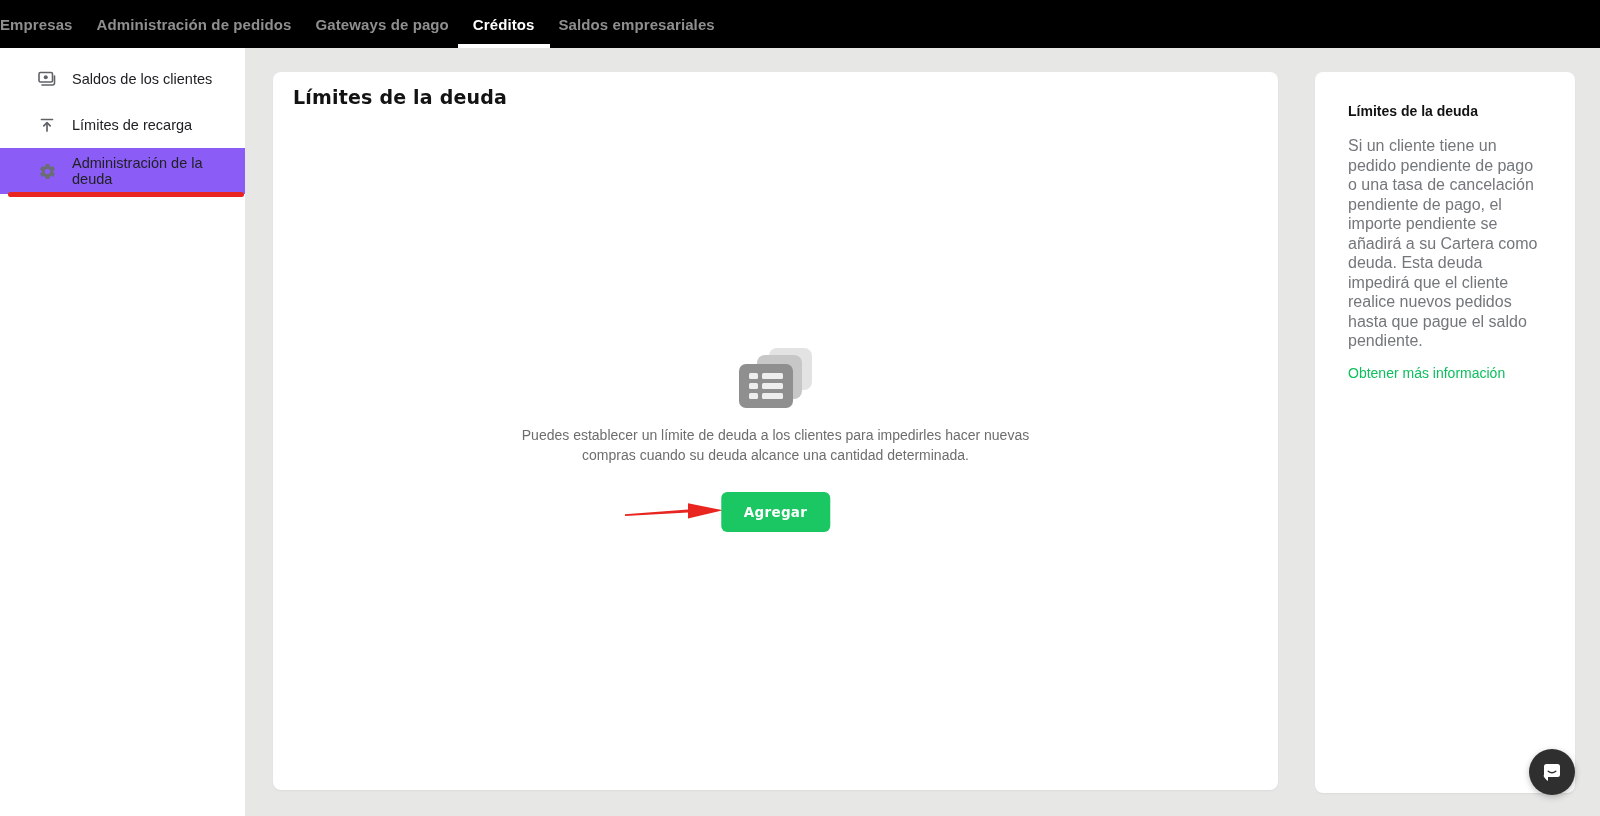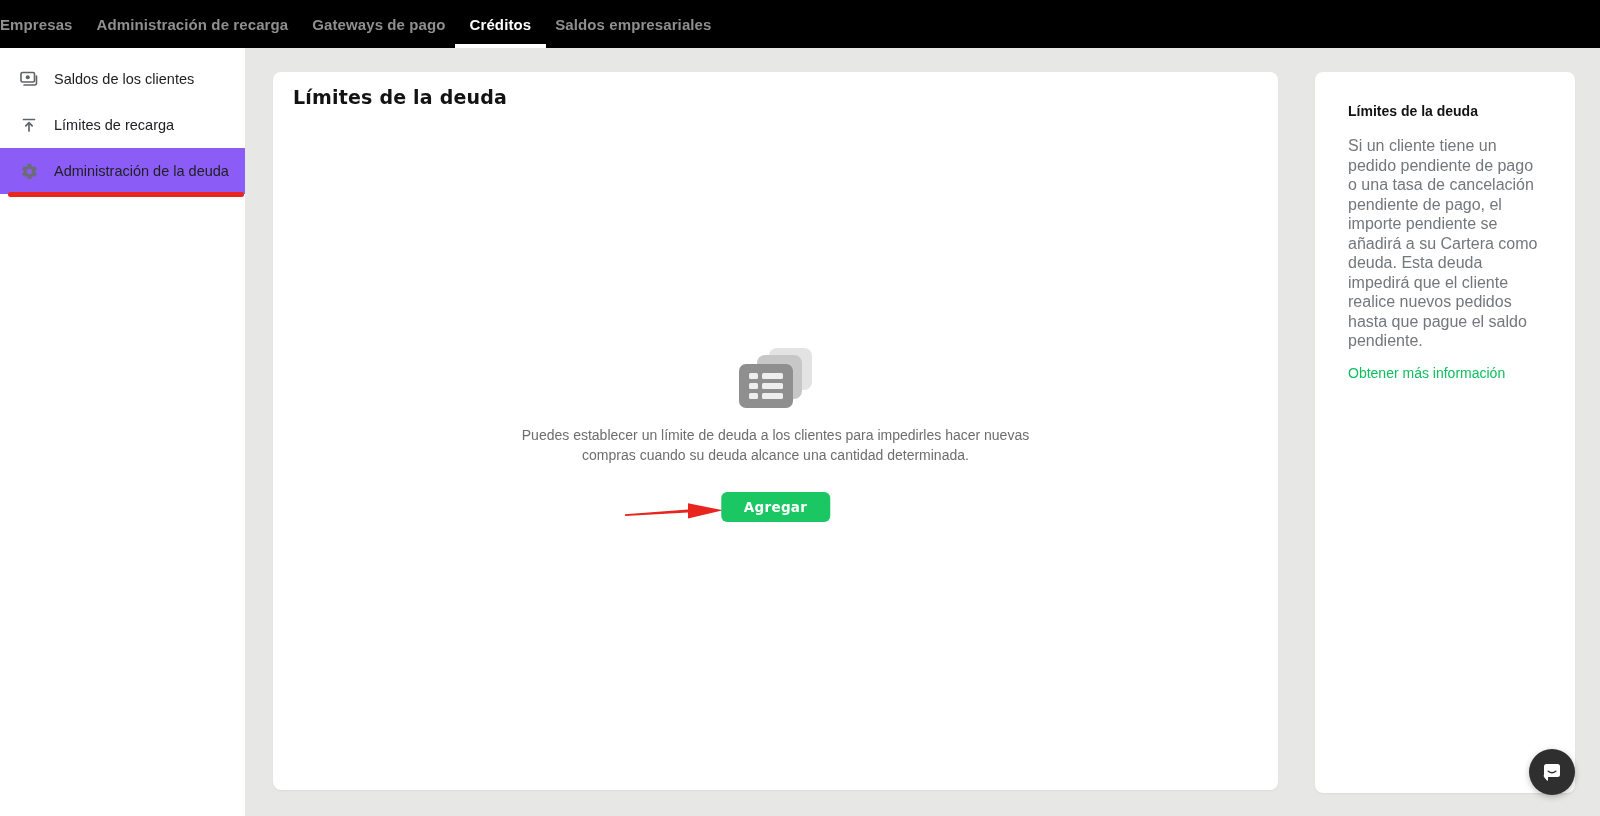--- a/index.html
+++ b/index.html
@@ -25,21 +25,21 @@
     content:""; position:absolute; left:-15px; right:-15px; bottom:0; height:4px; background:#fff;
   }
 
   
   .sidebar {
     position:absolute; left:0; top:48px; width:245px; height:768px;
     background:#fff; padding-top:8px;
   }
   .side-item {
     height:46px; display:flex; align-items:center; gap:15px;
-    padding:0 8px 0 19px; font-size:14.5px; color:#202124; position:relative; cursor:pointer;
+    padding:0 8px 0 37px; font-size:14.5px; color:#202124; position:relative; cursor:pointer;
   }
   .side-item.active { background:#8b5cf6; }
   .side-icon { width:20px; height:20px; display:flex; align-items:center; justify-content:center; flex:0 0 auto; }
   .annotation-underline {
     position:absolute; left:8px; width:236px; bottom:-3px; height:5px;
     background:#e8251f; border-radius:3px;
   }
 
   
   .main-card {
@@ -62,21 +62,21 @@
   .stack-row { display:flex; gap:4px; height:7px; }
   .stack-row .sq  { width:9px;  background:rgba(255,255,255,.85); border-radius:1.5px; }
   .stack-row .bar { width:21px; background:rgba(255,255,255,.85); border-radius:1.5px; }
 
   .empty-title { margin:0 0 10px; font-size:15.5px; font-weight:700; color:#1d1d1d; }
   .empty-desc  { margin:0 auto 27px; max-width:508px; font-size:14px; line-height:19.5px; color:#6d6d6d; }
 
   .btn-row { position:relative; height:34px; }
   .agregar-btn {
     position:absolute; left:50%; top:0; transform:translateX(-50%);
-    height:30px; padding:0 23px; border:none; border-radius:6px; cursor:pointer;
+    height:40px; padding:0 23px; border:none; border-radius:6px; cursor:pointer;
     background:#1bc763; color:#fff;
     font-family:"DejaVu Sans", sans-serif; font-size:13.5px; font-weight:700; letter-spacing:.3px;
   }
   .annotation-arrow {
     position:absolute; right:calc(50% + 53px); top:7px; width:98px; height:22px;
   }
 
   
   .info-panel {
     position:absolute; left:1315px; top:72px; width:260px; height:721px;
@@ -93,21 +93,21 @@
     border-radius:50%; background:#2f2f2f; border:none; cursor:pointer;
     display:flex; align-items:center; justify-content:center;
     box-shadow:0 2px 6px rgba(0,0,0,.25);
   }
 </style>
 </head>
 <body>
 
 <nav class="navbar">
   <div class="nav-tab">Empresas</div>
-  <div class="nav-tab">Administración de recarga</div>
+  <div class="nav-tab">Administración de pedidos</div>
   <div class="nav-tab">Gateways de pago</div>
   <div class="nav-tab active">Créditos</div>
   <div class="nav-tab">Saldos empresariales</div>
 </nav>
 
 <aside class="sidebar">
 
   <div class="side-item">
     <span class="side-icon">
       <svg width="20" height="20" viewBox="0 0 20 20" fill="none">

